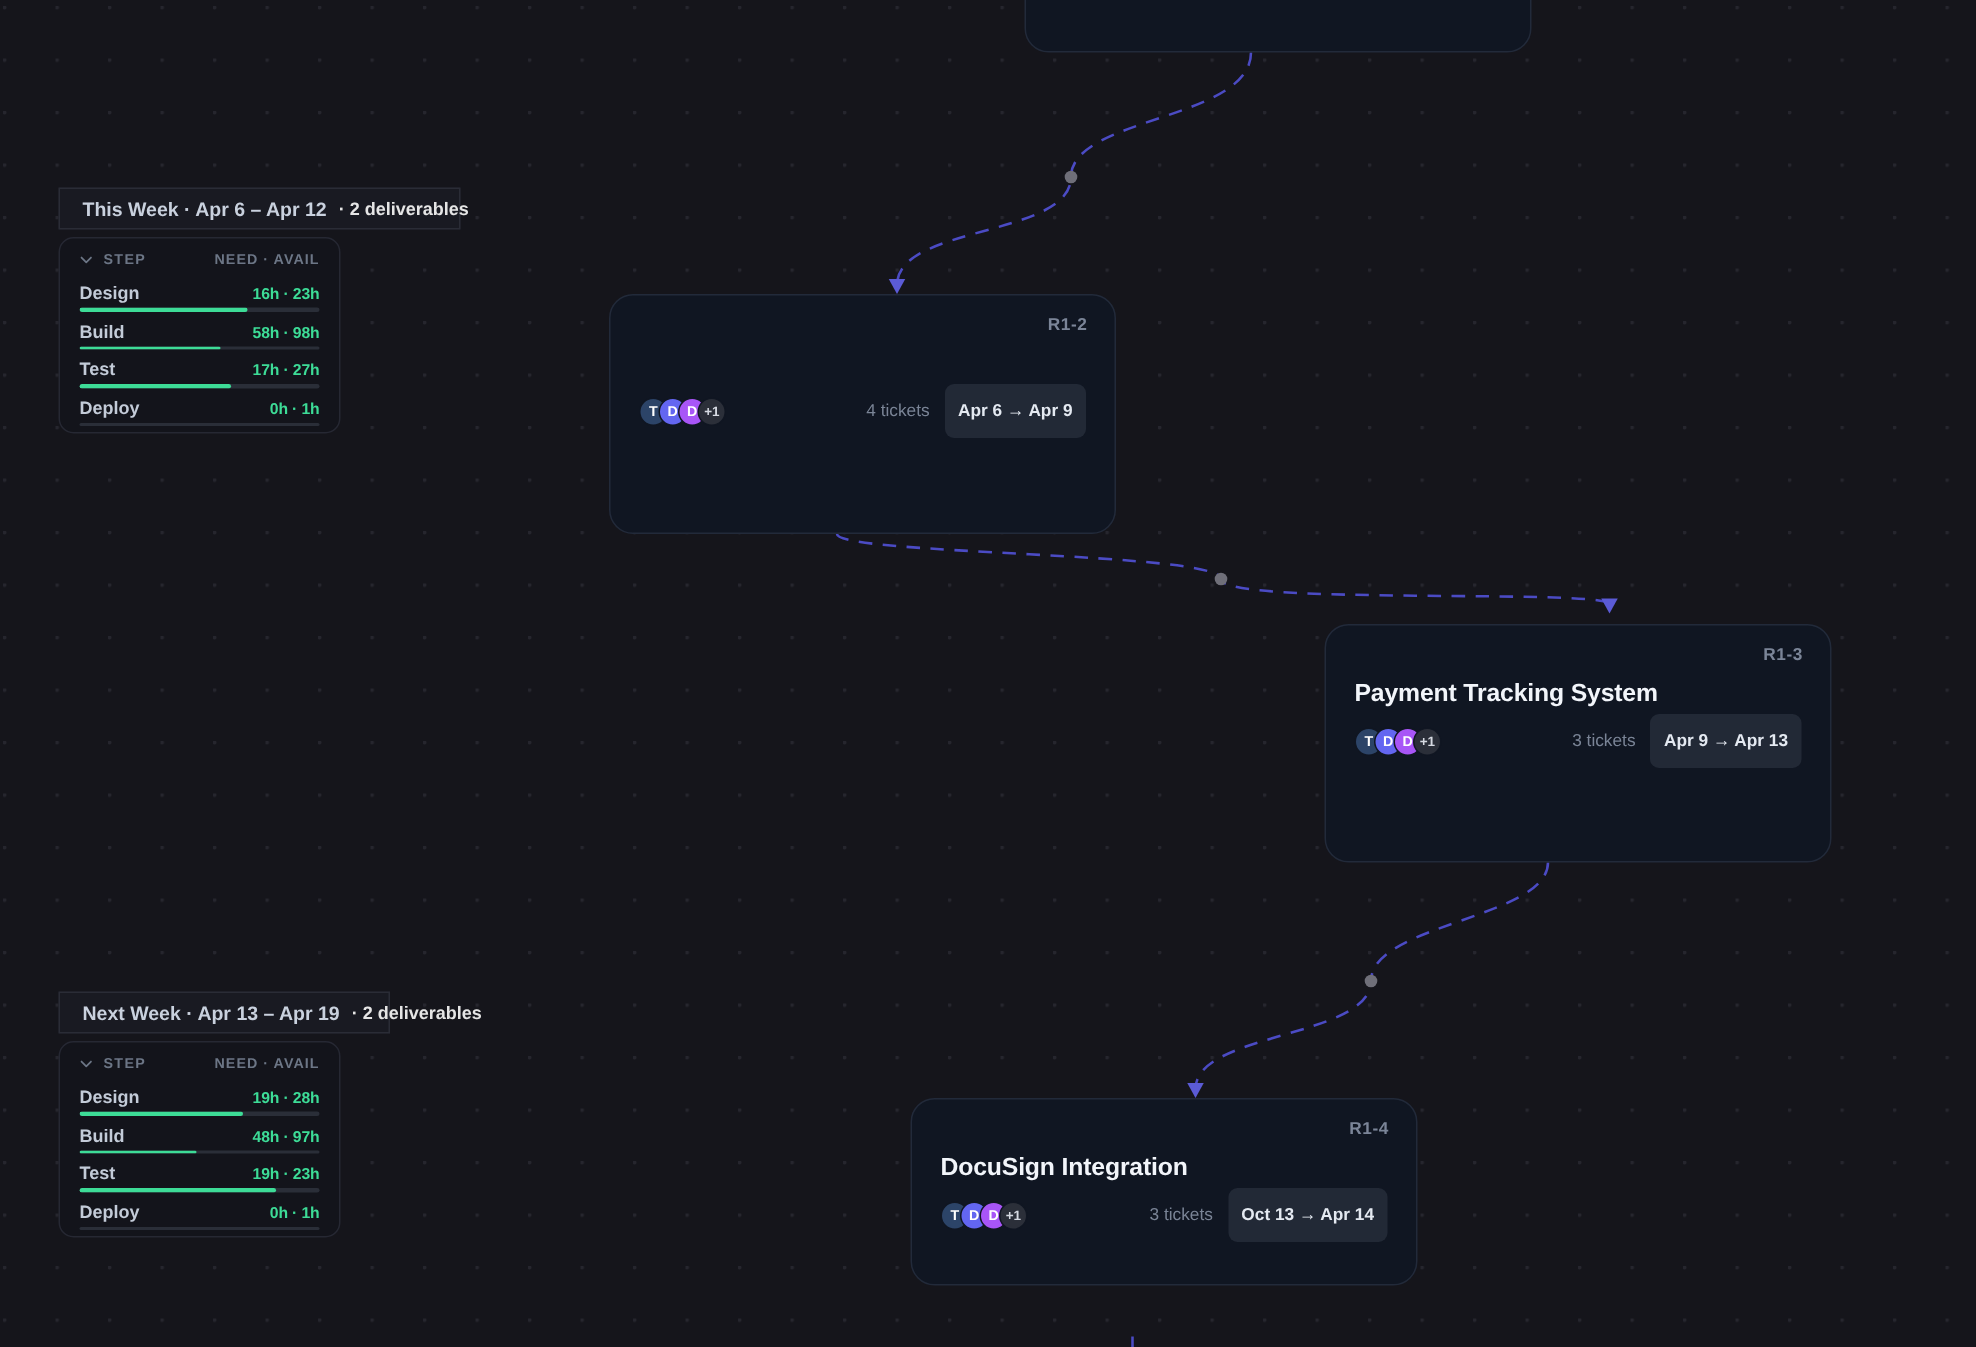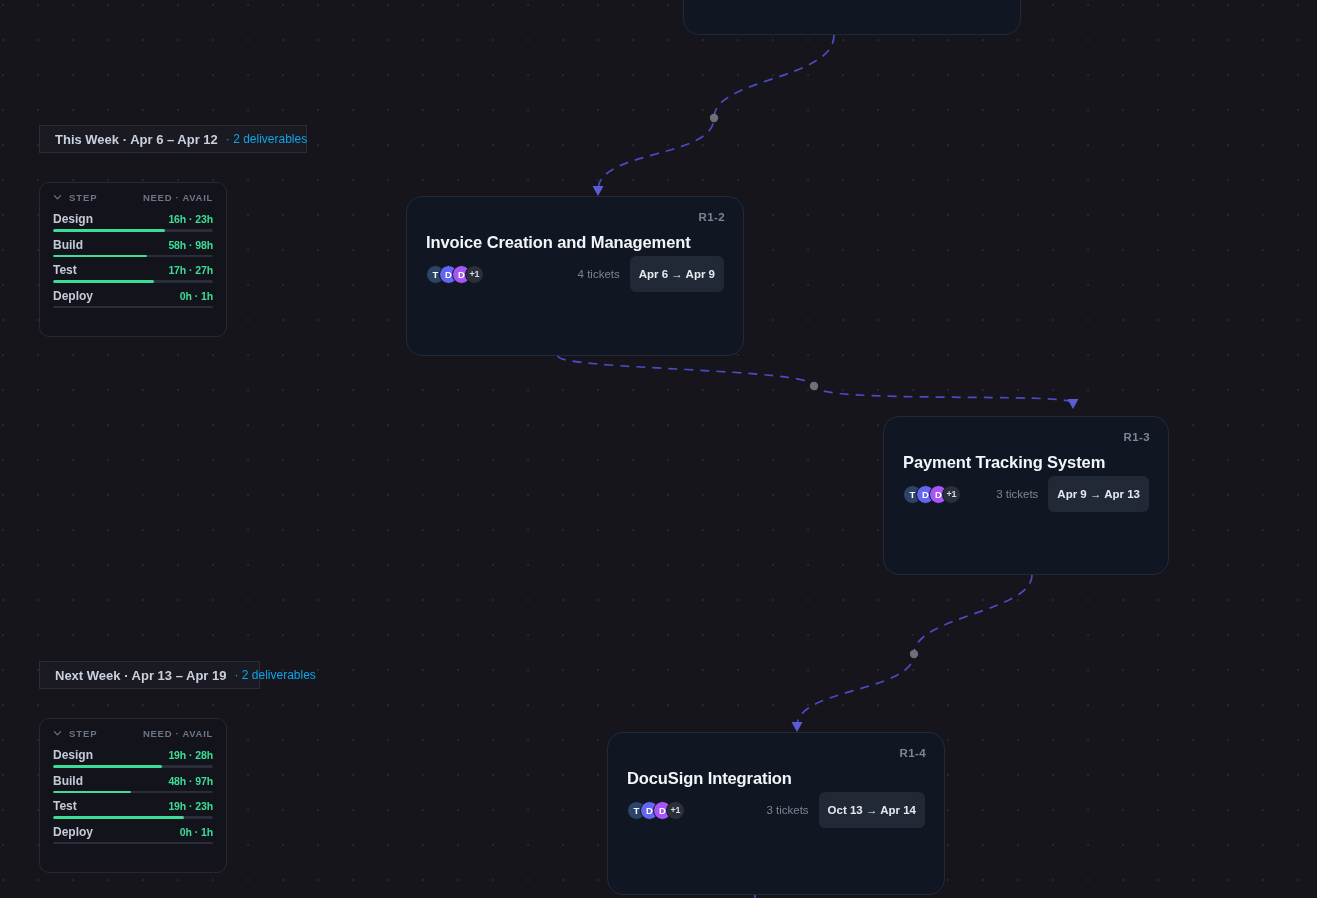--- a/index.html
+++ b/index.html
@@ -149,34 +149,34 @@
     z-index: 4;
   }
   .week-title {
     font-size: 13px;
     font-weight: 700;
     color: #c9d1de;
     white-space: nowrap;
   }
   .week-sub {
     font-size: 12px;
-    color: #0ea5e9;
+    color: #e5e5e5;
     white-space: nowrap;
+    font-weight: bold;
   }
 
   .step-panel {
     position: absolute;
     box-sizing: border-box;
     width: 188px;
     background: #13141b;
     border: 1px solid #262833;
     border-radius: 10px;
-    padding: 9px 13px 28px 13px;
+    padding: 9px 13px 4px 13px;
     z-index: 4;
-    margin-top: 24px;
   }
   .step-head {
     display: flex;
     align-items: center;
     justify-content: space-between;
     margin-bottom: 9px;
   }
   .step-head-left {
     display: flex;
     align-items: center;
@@ -246,51 +246,50 @@
       <path d="M 1032,575 C 1032,612 914,616 914,654 C 914,692 797,688 797,726" class="edge-path"></path>
       <circle cx="914" cy="654" r="4.2" class="edge-dot"></circle>
       <path d="M 791.5,722 L 802.5,722 L 797,732 Z" class="edge-arrow"></path>
       <path d="M 755,891 C 755,900 755,900 755,898" class="edge-path"></path>
     </svg>
 
   <div id="nodes">
       <div class="card" style="left: 683px; top: -110px; width: 338px; height: 145px;"></div>
       <div class="card" style="left: 406px; top: 196px; width: 338px; height: 160px;">
         <div class="card-code">R1-2</div>
-        <div class="card-title">Invoice Creation and Management</div>
         <div class="card-meta">
           <div class="avatars">
             <div class="avatar a0">T</div>
             <div class="avatar a1">D</div>
             <div class="avatar a2">D</div>
             <div class="avatar more">+1</div>
           </div>
           <div class="meta-right">
             <div class="tickets">4 tickets</div>
             <div class="date-pill">Apr 6 → Apr 9</div>
           </div>
         </div>
       </div>
-      <div class="card" style="left: 883px; top: 416px; width: 286px; height: 159px;">
+      <div class="card" style="left: 883px; top: 416px; width: 338px; height: 159px;">
         <div class="card-code">R1-3</div>
         <div class="card-title">Payment Tracking System</div>
         <div class="card-meta">
           <div class="avatars">
             <div class="avatar a0">T</div>
             <div class="avatar a1">D</div>
             <div class="avatar a2">D</div>
             <div class="avatar more">+1</div>
           </div>
           <div class="meta-right">
             <div class="tickets">3 tickets</div>
             <div class="date-pill">Apr 9 → Apr 13</div>
           </div>
         </div>
       </div>
-      <div class="card" style="left: 607px; top: 732px; width: 338px; height: 163px;">
+      <div class="card" style="left: 607px; top: 732px; width: 338px; height: 125px;">
         <div class="card-code">R1-4</div>
         <div class="card-title">DocuSign Integration</div>
         <div class="card-meta">
           <div class="avatars">
             <div class="avatar a0">T</div>
             <div class="avatar a1">D</div>
             <div class="avatar a2">D</div>
             <div class="avatar more">+1</div>
           </div>
           <div class="meta-right">

